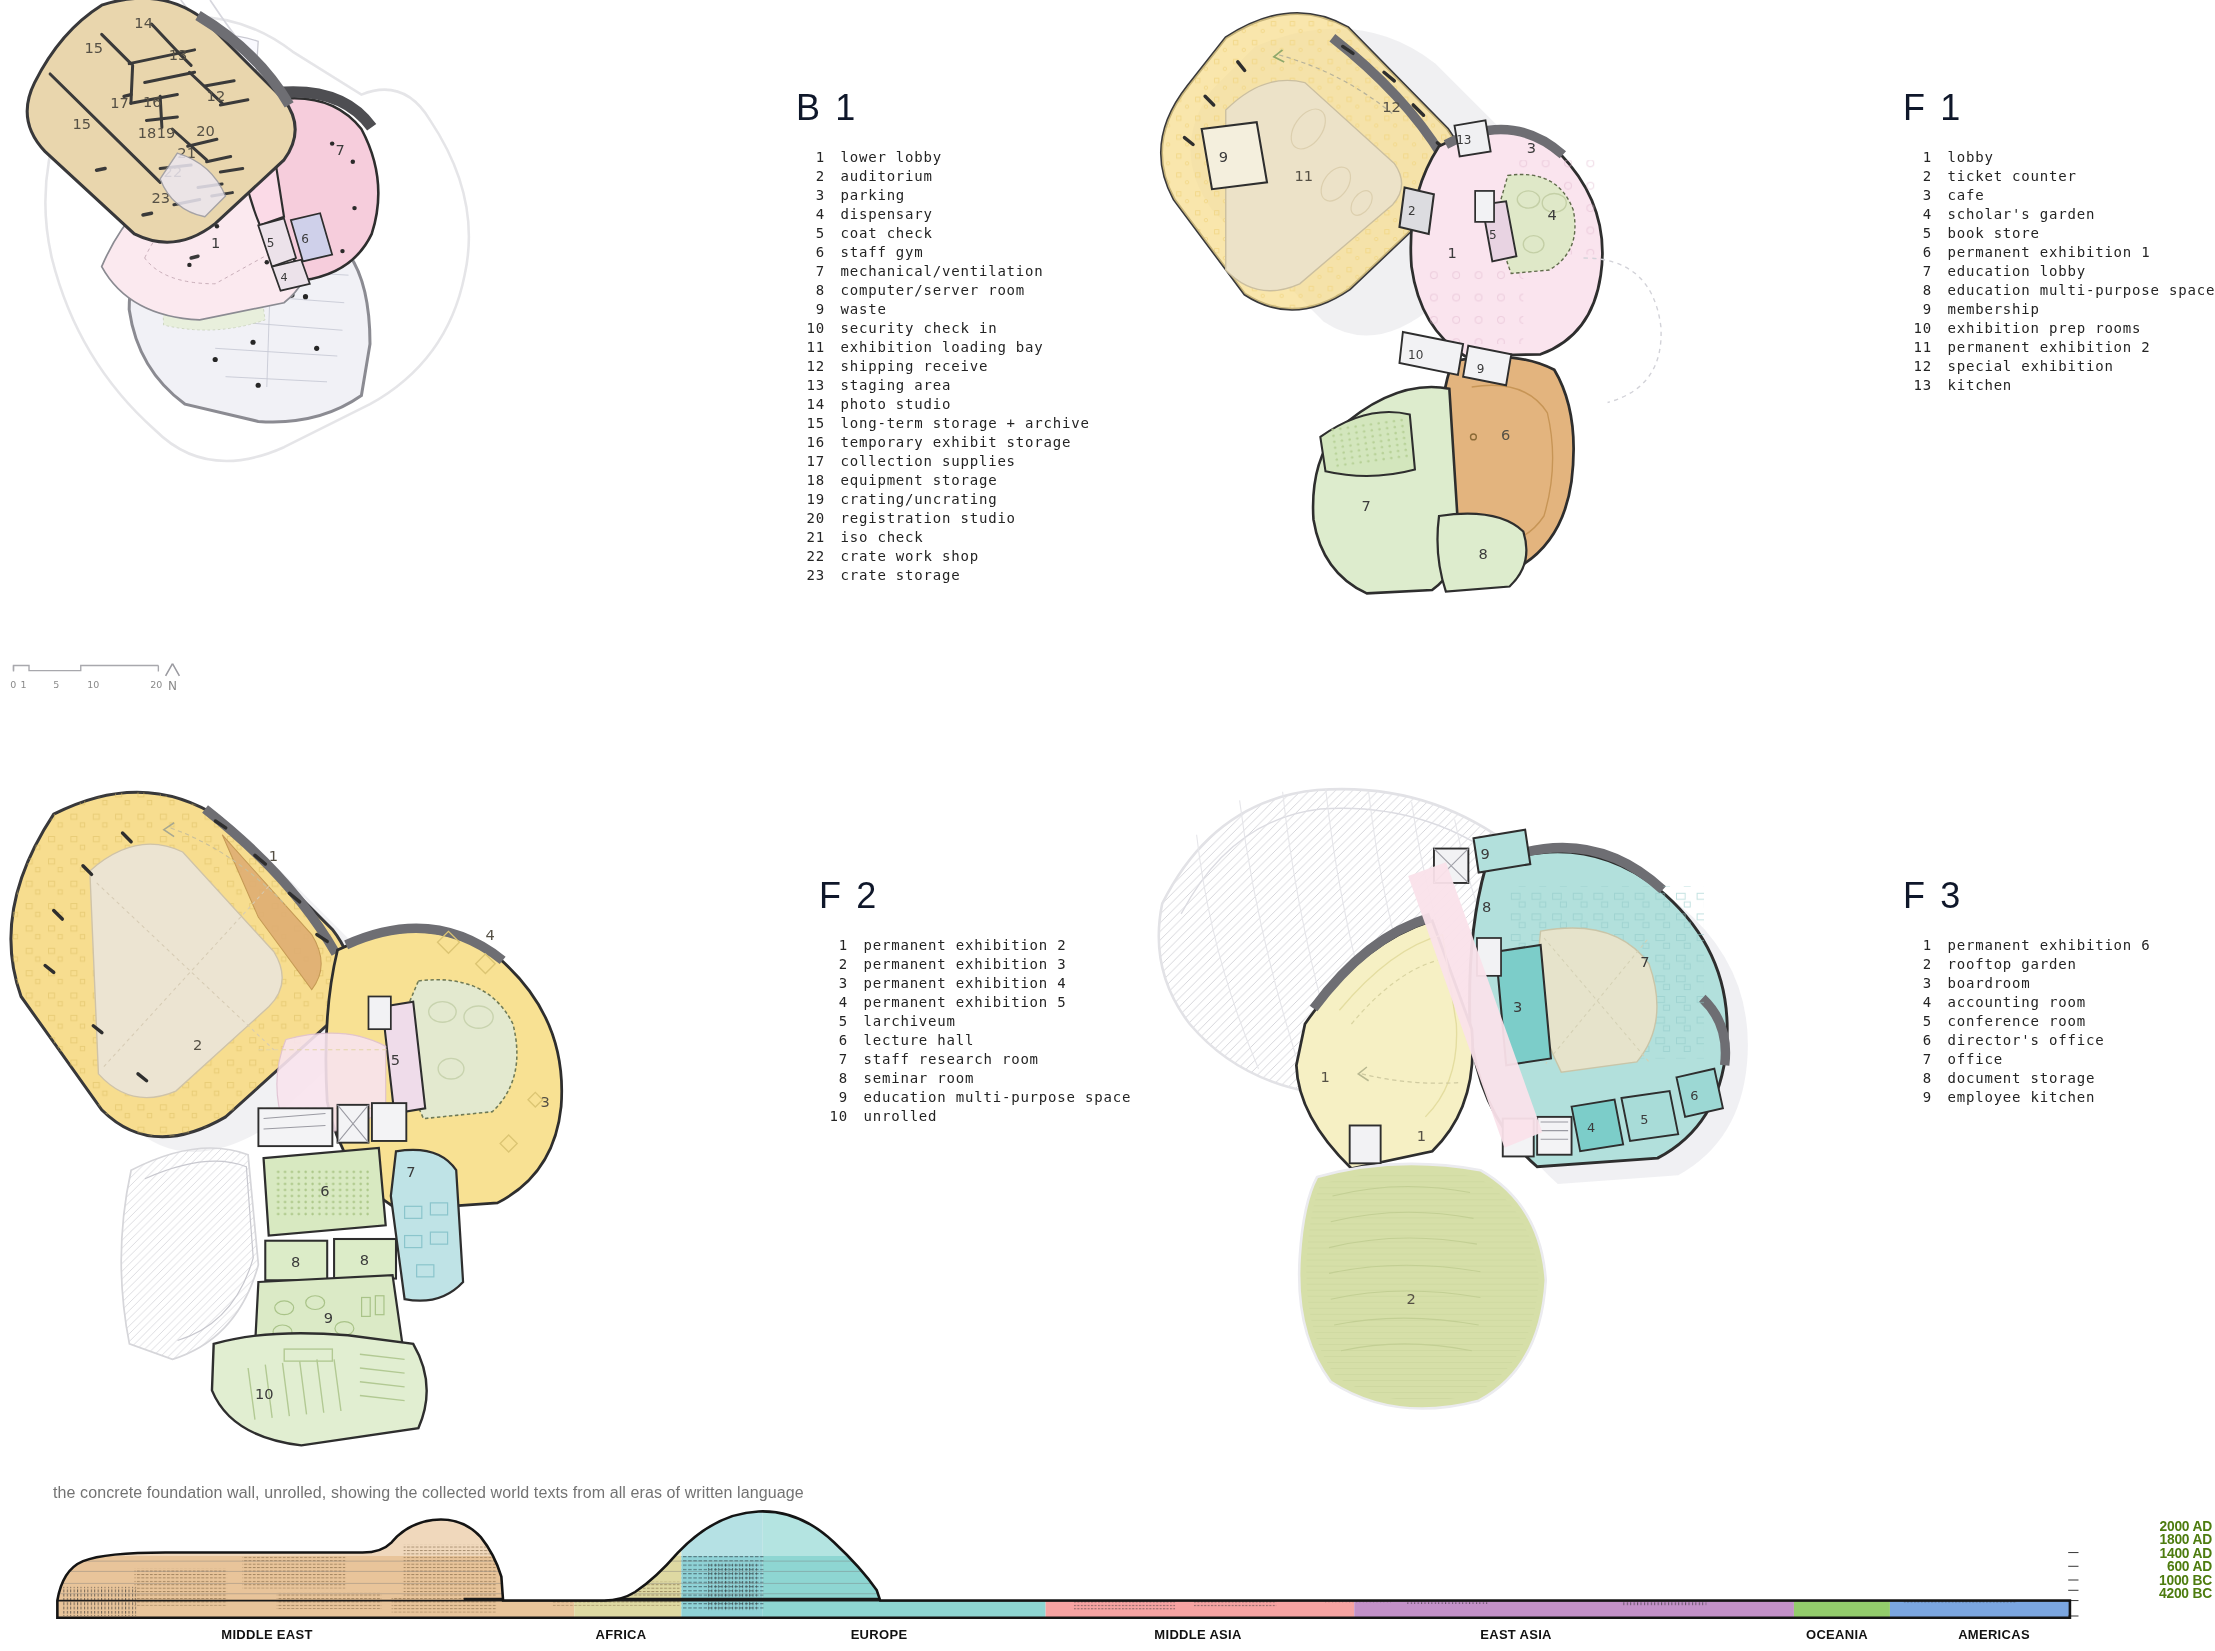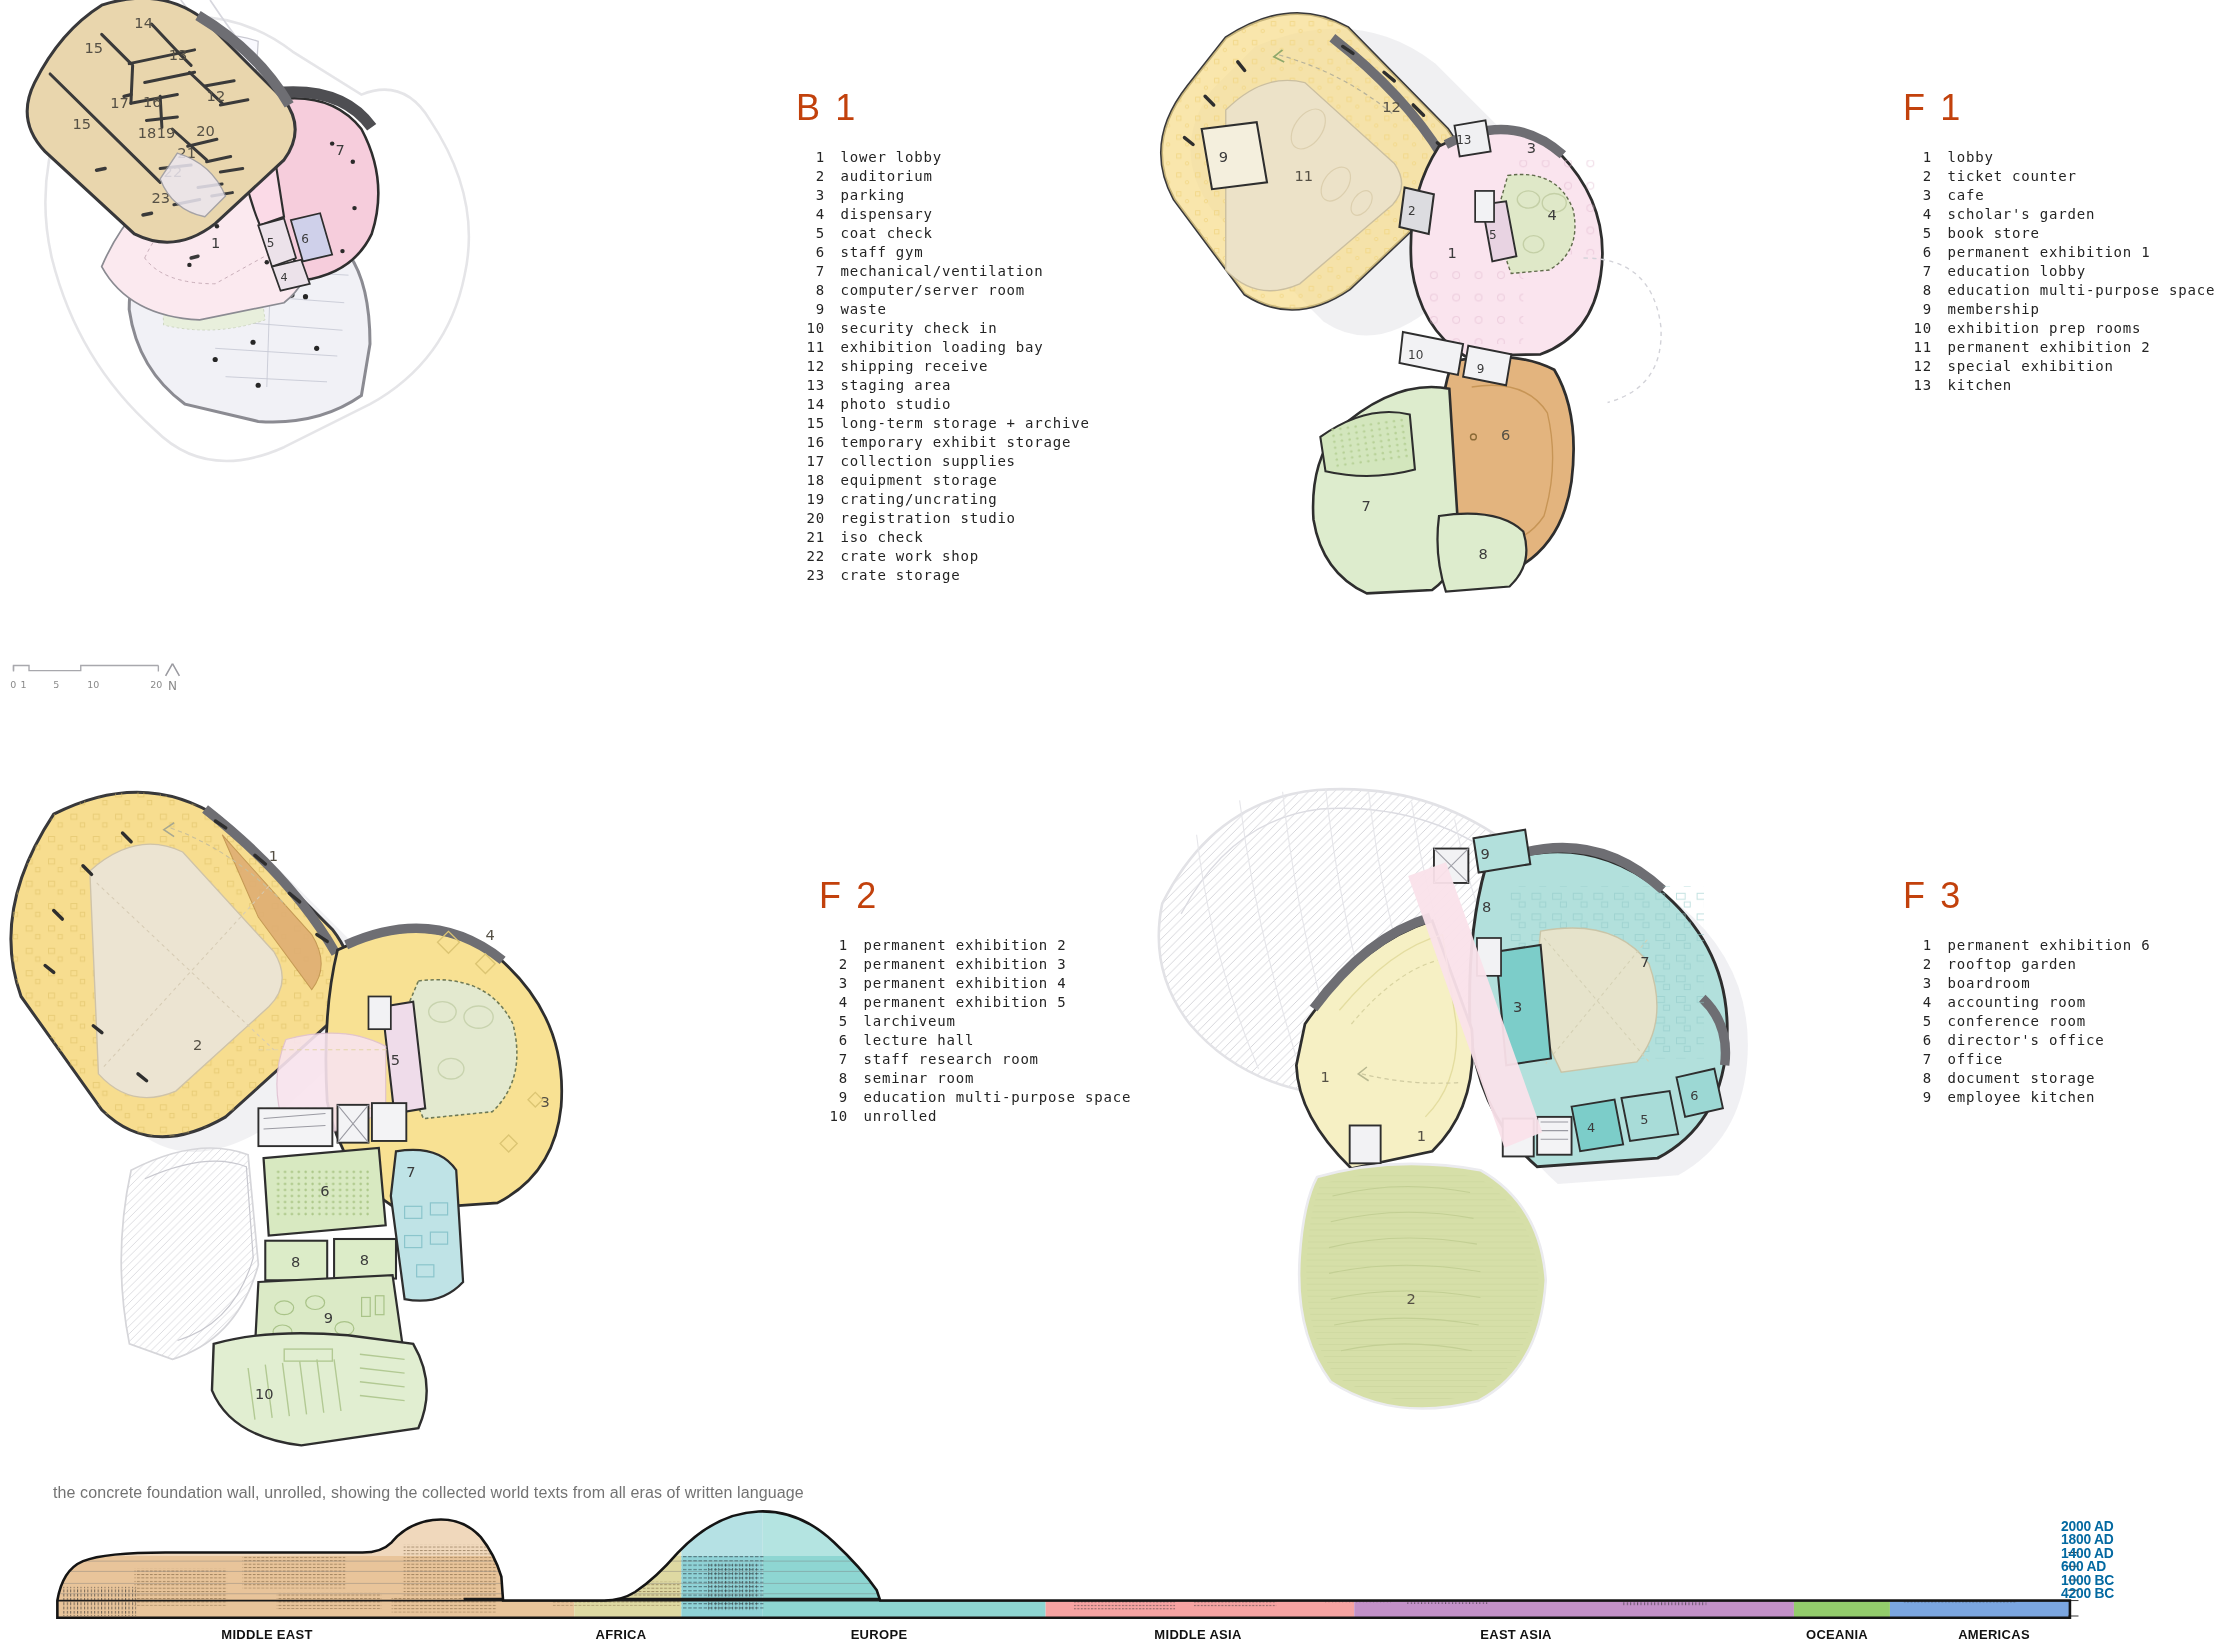--- a/index.html
+++ b/index.html
@@ -9,21 +9,21 @@
   .board{position:absolute;inset:0;}
 
   
   .plan-panel{position:absolute;}
   .plan-svg{display:block;}
 
   
   .legend{position:absolute;}
   .legend-title{
       font-family:"Liberation Sans",sans-serif;
-      font-size:36px;font-weight:400;letter-spacing:2.6px;color:#c2410c;
+      font-size:36px;font-weight:400;letter-spacing:2.6px;color:#0f172a;
       margin:0 0 22.4px 0;line-height:1;
   }
   .legend ol{list-style:none;margin:0;padding:0;}
   .legend li{
       display:flex;align-items:flex-start;
       font-family:"DejaVu Sans Mono","Liberation Mono",monospace;
       font-size:14px;letter-spacing:0.8px;line-height:19px;color:#242424;
   }
   .legend li .num{
       width:29px;flex:0 0 29px;text-align:right;padding-right:15.5px;
@@ -44,21 +44,21 @@
   .strip-wrap{position:absolute;left:0;top:1484px;width:2215px;height:168px;}
   .strip-caption{
       position:absolute;left:53px;top:0px;
       font-family:"Liberation Sans",sans-serif;
       font-size:16px;color:#737373;letter-spacing:0.1px;white-space:nowrap;
   }
   .strip-svg{position:absolute;left:0;top:24px;}
   .strip-dates{position:absolute;left:2061px;top:36px;width:151px;}
   .strip-dates div{
       font-family:"Liberation Sans",sans-serif;font-size:13.8px;font-weight:700;
-      color:#0369a1;text-align:left;line-height:13.4px;height:13.4px;
+      color:#4d7c0f;text-align:right;line-height:13.4px;height:13.4px;
       letter-spacing:-0.2px;
   }
   .strip-regions{position:absolute;left:0;top:143px;width:2099px;height:22.4px;}
   .strip-regions span{
       position:absolute;top:0;transform:translateX(-50%);
       font-family:"Liberation Sans",sans-serif;font-size:13px;font-weight:700;
       color:#111;letter-spacing:0.3px;white-space:nowrap;
   }
 
   

